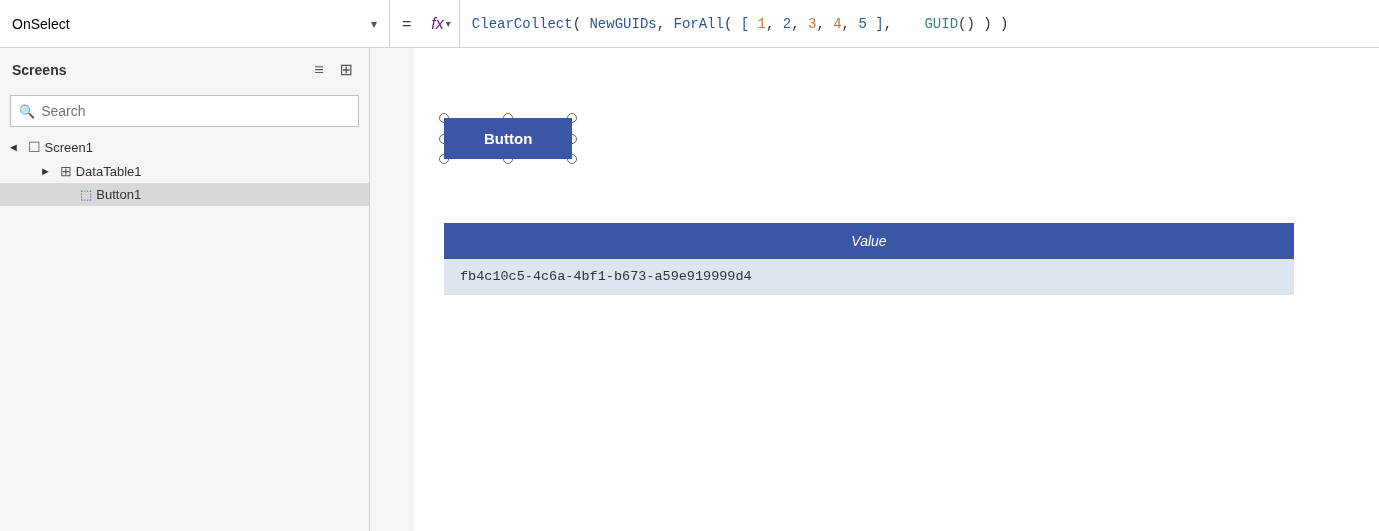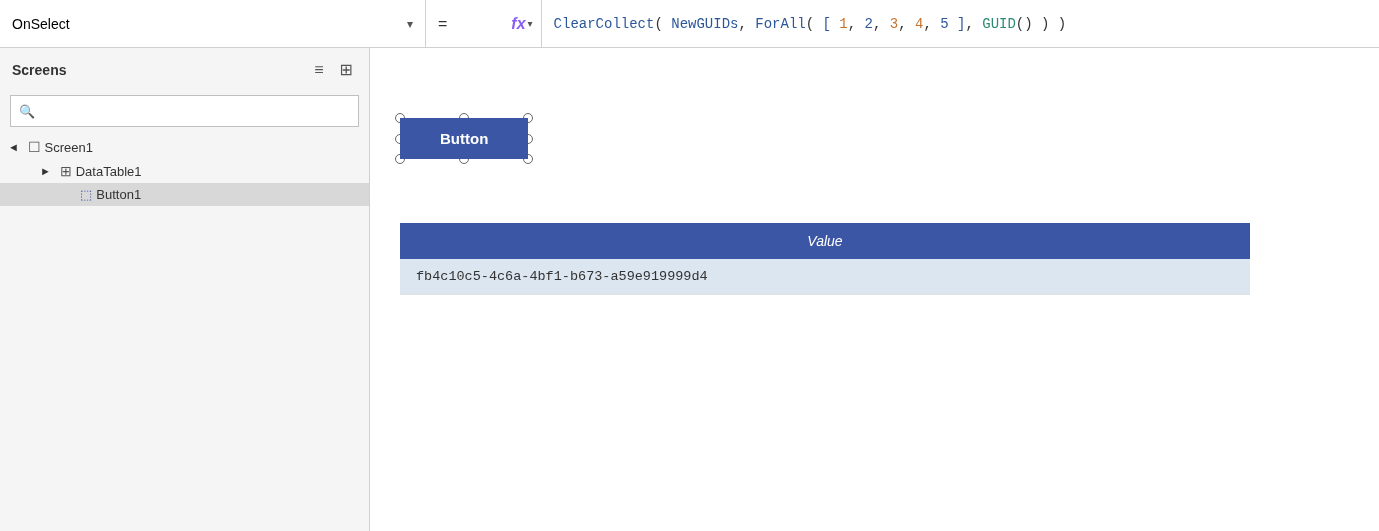--- a/index.html
+++ b/index.html
@@ -21,21 +21,21 @@
       background: #ffffff;
       border-bottom: 1px solid #d0d0d0;
       height: 48px;
       flex-shrink: 0;
     }
 
     .formula-dropdown {
       display: flex;
       align-items: center;
       justify-content: space-between;
-      width: 426px;
+      width: 390px;
       padding: 0 12px;
       height: 100%;
       border-right: 1px solid #d0d0d0;
       background: #ffffff;
       cursor: pointer;
     }
 
     .formula-dropdown-label {
       font-size: 14px;
       color: #000;
@@ -59,23 +59,22 @@
       padding: 0 8px;
       border-right: 1px solid #d0d0d0;
       height: 100%;
       flex-shrink: 0;
       gap: 2px;
     }
 
     .formula-fx-text {
       font-style: italic;
       font-size: 16px;
-      color: #8b5cf6;
-      font-weight: 700;
-      margin-left: 44px;
+      color: #701a75;
+      font-weight: 400;
     }
 
     .formula-fx-arrow {
       font-size: 10px;
       color: #555;
     }
 
     .formula-content {
       flex: 1;
       padding: 0 12px;
@@ -83,27 +82,28 @@
       font-family: 'Consolas', 'Courier New', monospace;
       color: #333;
     }
 
     .formula-content .fc-func { color: #2b579a; }
     .formula-content .fc-paren { color: #333; }
     .formula-content .fc-param { color: #2b579a; }
     .formula-content .fc-num { color: #c7722e; }
     .formula-content .fc-num-blue { color: #2b579a; }
     .formula-content .fc-bracket { color: #2b579a; }
-    .formula-content .fc-guid { color: #2b8a72; }
+    .formula-content .fc-guid { color: #2b8a72; margin-left: 24px; }
 
     
     .main-layout {
       display: flex;
       flex: 1;
       overflow: hidden;
+      gap: 44px;
     }
 
     
     .sidebar {
       width: 370px;
       flex-shrink: 0;
       background: #f5f5f5;
       border-right: 1px solid #d0d0d0;
       display: flex;
       flex-direction: column;
@@ -318,20 +318,21 @@
       <span class="sidebar-title">Screens</span>
       <div class="sidebar-icons">
         <button class="sidebar-icon-btn">≡</button>
         <button class="sidebar-icon-btn">⊞</button>
       </div>
     </div>
 
     <div class="sidebar-search">
       <div class="search-box">
         <span class="search-icon">🔍</span>
+        <input class="search-input" type="text" placeholder="Search" style="">
       </div>
     </div>
 
     <div>
 
       <div class="tree-item">
         <span class="tree-arrow">◄</span>
         <span class="tree-icon">☐</span>
         <span class="tree-label">Screen1</span>
       </div>

